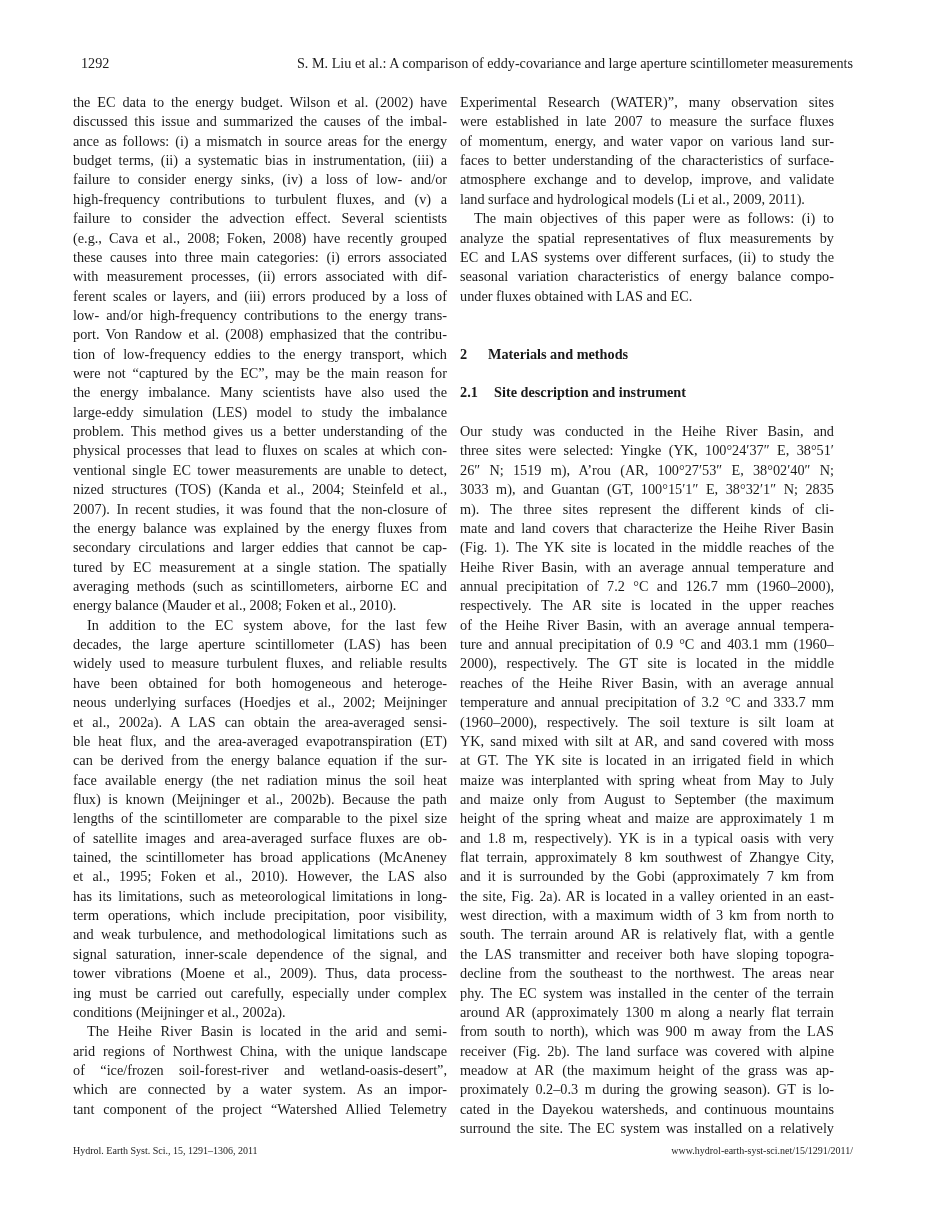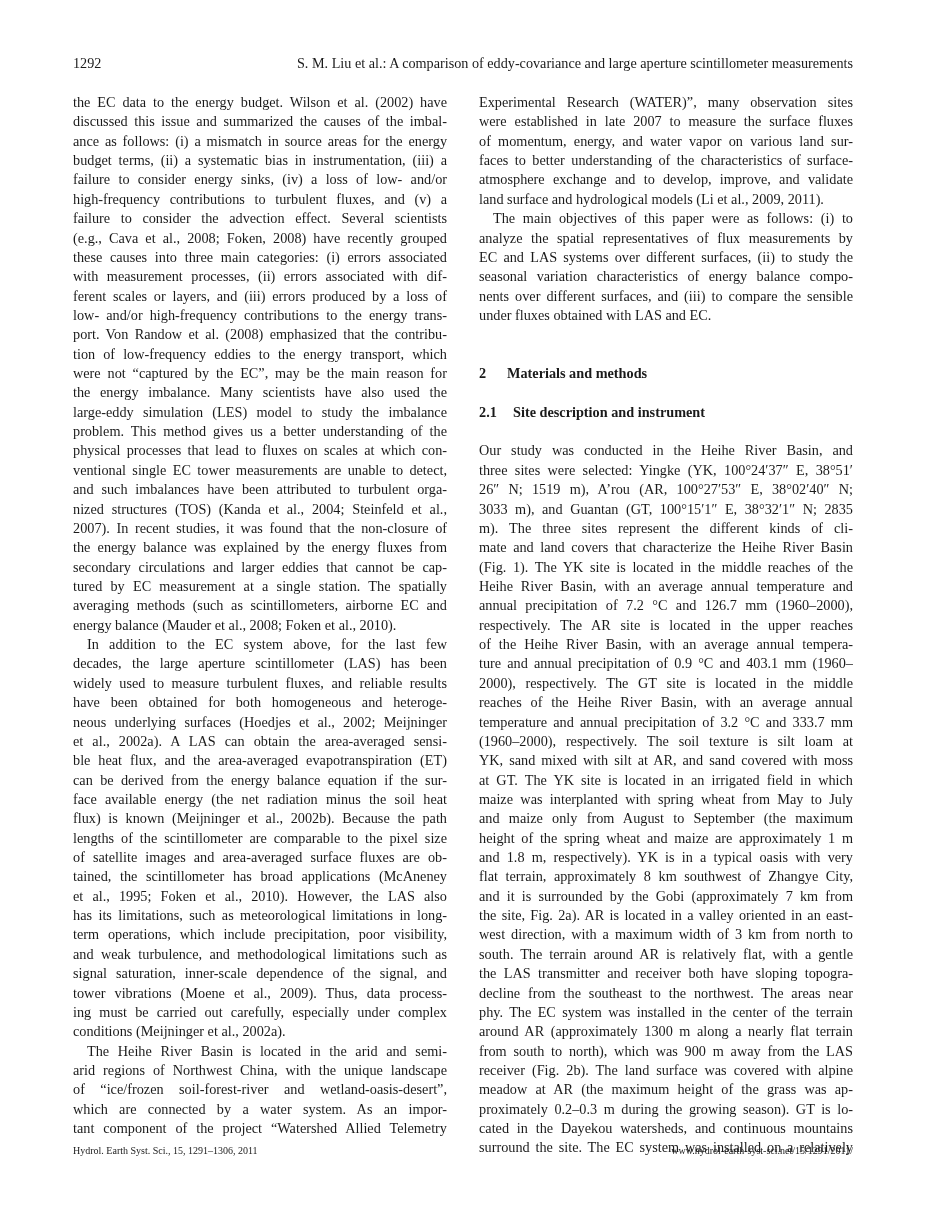--- a/index.html
+++ b/index.html
@@ -1,23 +1,23 @@
 <!DOCTYPE html>
 <html><head>
 <meta charset="utf-8">
 <style>
   html, body { margin:0; padding:0; background:#ffffff; }
   body { width:925px; height:1221px; position:relative; overflow:hidden;
          font-family:"Liberation Serif", "DejaVu Serif", serif; color:#1a1a1a; }
   .hdr { position:absolute; top:55px; left:73px; width:780px; height:20px; font-size:14.2px; }
-  .hdr .pg { position:absolute; left:0; top:0; }
+  .hdr .pg { position:absolute; left:8px; top:0; }
   .hdr .rt { position:absolute; right:0; top:0; white-space:nowrap;text-align:right; }
   .col { position:absolute; top:93px; width:374px; font-size:14.25px; line-height:19.37px; }
   .col.left { left:73px; }
-  .col.right { left:479px; }
+  .col.right { left:460px; }
   .ln { display:block; height:19.37px; white-space:nowrap; text-align:justify; text-align-last:justify; overflow:visible; }
   .ln.last { text-align-last:left; }
   .ln.indent { padding-left:14px; }
   .ln.blank { }
   .sec { font-weight:bold; text-align-last:left; }
   .sec .num { display:inline-block; width:28px; }
   .sec .num2 { display:inline-block; width:34px; }
   .ftr { position:absolute; top:1145px; left:73px; width:780px; height:20px; font-size:10px; }
   .ftr .l { position:absolute; left:0; top:0; }
   .ftr .r { position:absolute; right:0; top:0;text-align:center; }
@@ -44,21 +44,20 @@
     <span class="ln">ferent scales or layers, and (iii) errors produced by a loss of</span>
     <span class="ln">low- and/or high-frequency contributions to the energy trans-</span>
     <span class="ln">port. Von Randow et al. (2008) emphasized that the contribu-</span>
     <span class="ln">tion of low-frequency eddies to the energy transport, which</span>
     <span class="ln">were not “captured by the EC”, may be the main reason for</span>
     <span class="ln">the energy imbalance. Many scientists have also used the</span>
     <span class="ln">large-eddy simulation (LES) model to study the imbalance</span>
     <span class="ln">problem. This method gives us a better understanding of the</span>
     <span class="ln">physical processes that lead to fluxes on scales at which con-</span>
     <span class="ln">ventional single EC tower measurements are unable to detect,</span>
-    <span class="ln">and such imbalances have been attributed to turbulent orga-</span>
     <span class="ln">nized structures (TOS) (Kanda et al., 2004; Steinfeld et al.,</span>
     <span class="ln">2007). In recent studies, it was found that the non-closure of</span>
     <span class="ln">the energy balance was explained by the energy fluxes from</span>
     <span class="ln">secondary circulations and larger eddies that cannot be cap-</span>
     <span class="ln">tured by EC measurement at a single station. The spatially</span>
     <span class="ln">averaging methods (such as scintillometers, airborne EC and</span>
     <span class="ln last">energy balance (Mauder et al., 2008; Foken et al., 2010).</span>
     <span class="ln indent">In addition to the EC system above, for the last few</span>
     <span class="ln">decades, the large aperture scintillometer (LAS) has been</span>
     <span class="ln">widely used to measure turbulent fluxes, and reliable results</span>
@@ -90,21 +89,20 @@
     <span class="ln">Experimental Research (WATER)”, many observation sites</span>
     <span class="ln">were established in late 2007 to measure the surface fluxes</span>
     <span class="ln">of momentum, energy, and water vapor on various land sur-</span>
     <span class="ln">faces to better understanding of the characteristics of surface-</span>
     <span class="ln">atmosphere exchange and to develop, improve, and validate</span>
     <span class="ln last">land surface and hydrological models (Li et al., 2009, 2011).</span>
     <span class="ln indent">The main objectives of this paper were as follows: (i) to</span>
     <span class="ln">analyze the spatial representatives of flux measurements by</span>
     <span class="ln">EC and LAS systems over different surfaces, (ii) to study the</span>
     <span class="ln">seasonal variation characteristics of energy balance compo-</span>
-    <span class="ln">nents over different surfaces, and (iii) to compare the sensible</span>
     <span class="ln last">under fluxes obtained with LAS and EC.</span>
     <span class="ln blank"></span>
     <span class="ln blank"></span>
     <span class="ln sec"><span class="num">2</span><span>Materials and methods</span></span>
     <span class="ln blank"></span>
     <span class="ln sec"><span class="num2">2.1</span><span>Site description and instrument</span></span>
     <span class="ln blank"></span>
     <span class="ln">Our study was conducted in the Heihe River Basin, and</span>
     <span class="ln">three sites were selected: Yingke (YK, 100°24′37″ E, 38°51′</span>
     <span class="ln">26″ N; 1519 m), A’rou (AR, 100°27′53″ E, 38°02′40″ N;</span>

